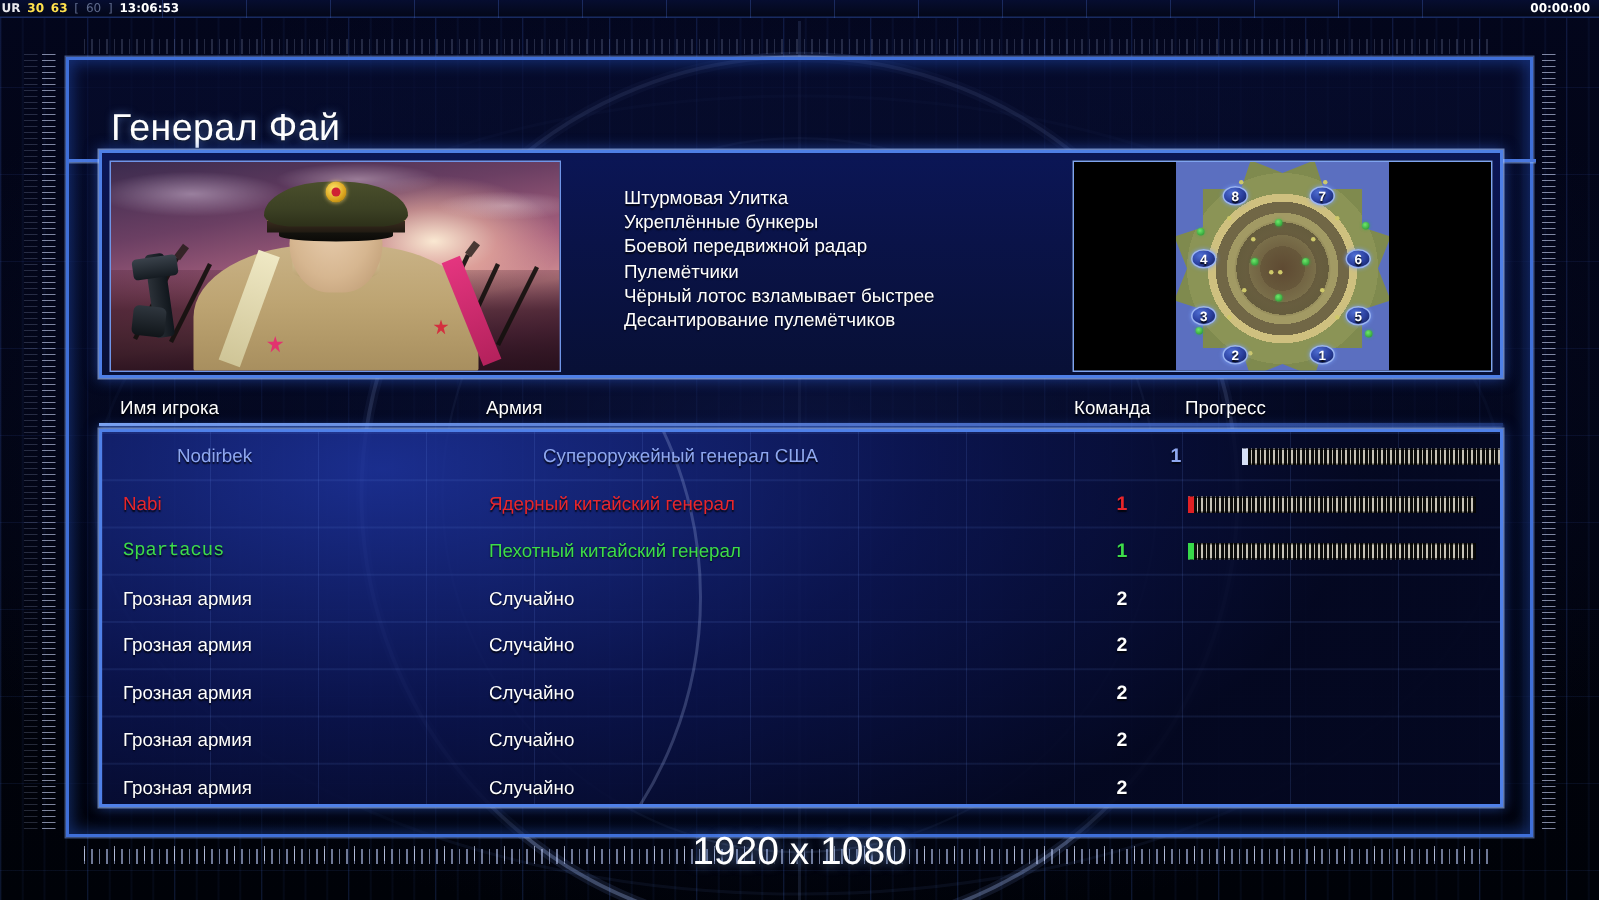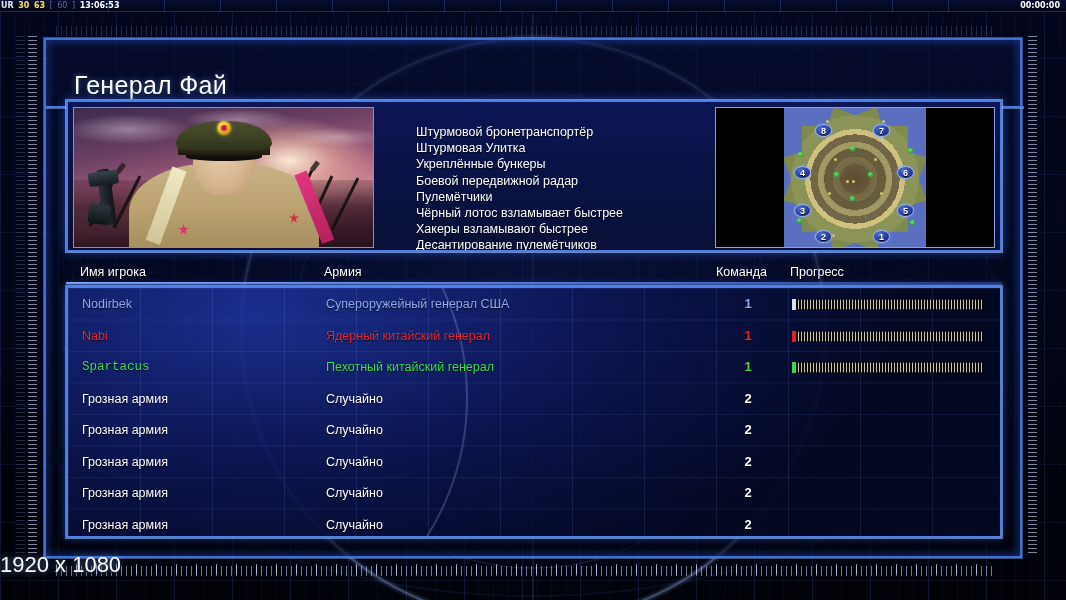--- a/index.html
+++ b/index.html
@@ -372,22 +372,22 @@
         rgba(12,12,10,0.95) 1px, rgba(12,12,10,0.95) 3px);
     box-shadow: inset 0 0 0 1px rgba(0,0,0,.6);
   }
   .pbar .cap {
     position: absolute; left: 0; top: 0; width: 4px; height: 11px;
   }
 
   
   #resolution {
     position: absolute; left: 0; right: 0; top: 552px;
-    text-align: left;
-    color: #ffffff; font-size: 22px;
+    text-align: center;
+    color: #ffffff; font-size: 26px;
     text-shadow: 0 0 7px rgba(130,175,255,.7), 0 2px 2px #000;
     z-index: 30;
   }
 </style>
 </head>
 <body>
 
 <div id="screen">
 
   <div class="grid"></div>
@@ -454,27 +454,25 @@
         <div class="visor"></div>
         <div class="capband"></div>
         <div class="cap"></div>
         <div class="capbadge"></div>
         <div class="gun"></div>
         <div class="medal"></div>
         <div class="medal2"></div>
       </div>
 
       <div id="bonuses">
-        <div class="row">Штурмовой бронетранспортёр</div>
         <div class="row">Штурмовая Улитка</div>
         <div class="row">Укреплённые бункеры</div>
         <div class="row">Боевой передвижной радар</div>
         <div class="row">Пулемётчики</div>
         <div class="row">Чёрный лотос взламывает быстрее</div>
-        <div class="row">Хакеры взламывают быстрее</div>
         <div class="row">Десантирование пулемётчиков</div>
 
       </div>
 
       <div id="mapbox">
         <div id="mapimg">
           <div class="terrain"></div>
           <div class="core"></div>
 
           <div class="tree" style="left:66px; top:38px;"></div>
@@ -520,21 +518,21 @@
       <div class="th" style="left:258px;">Армия</div>
       <div class="th" style="left:650px;">Команда</div>
       <div class="th" style="left:724px;">Прогресс</div>
       <div class="rule"></div>
     </div>
 
     <div id="tablebody">
       <div class="bgrid"></div>
       <div class="swoosh"></div>
 
-      <div class="trow" style="top:2px;">
+      <div class="trow" style="top:2px;margin-left:36px;">
         <div class="pname" style="color:#8fa8f0;">Nodirbek</div>
         <div class="parmy" style="color:#8fa8f0;">Супероружейный генерал США</div>
         <div class="pteam" style="color:#8fa8f0;">1</div>
         <div class="pbar">
             <div class="cap" style="background:#d7e0f7;"></div>
           </div>
       </div>
 
       <div class="trow" style="top:33.5px;">
         <div class="pname" style="color:#e8262c;">Nabi</div>

